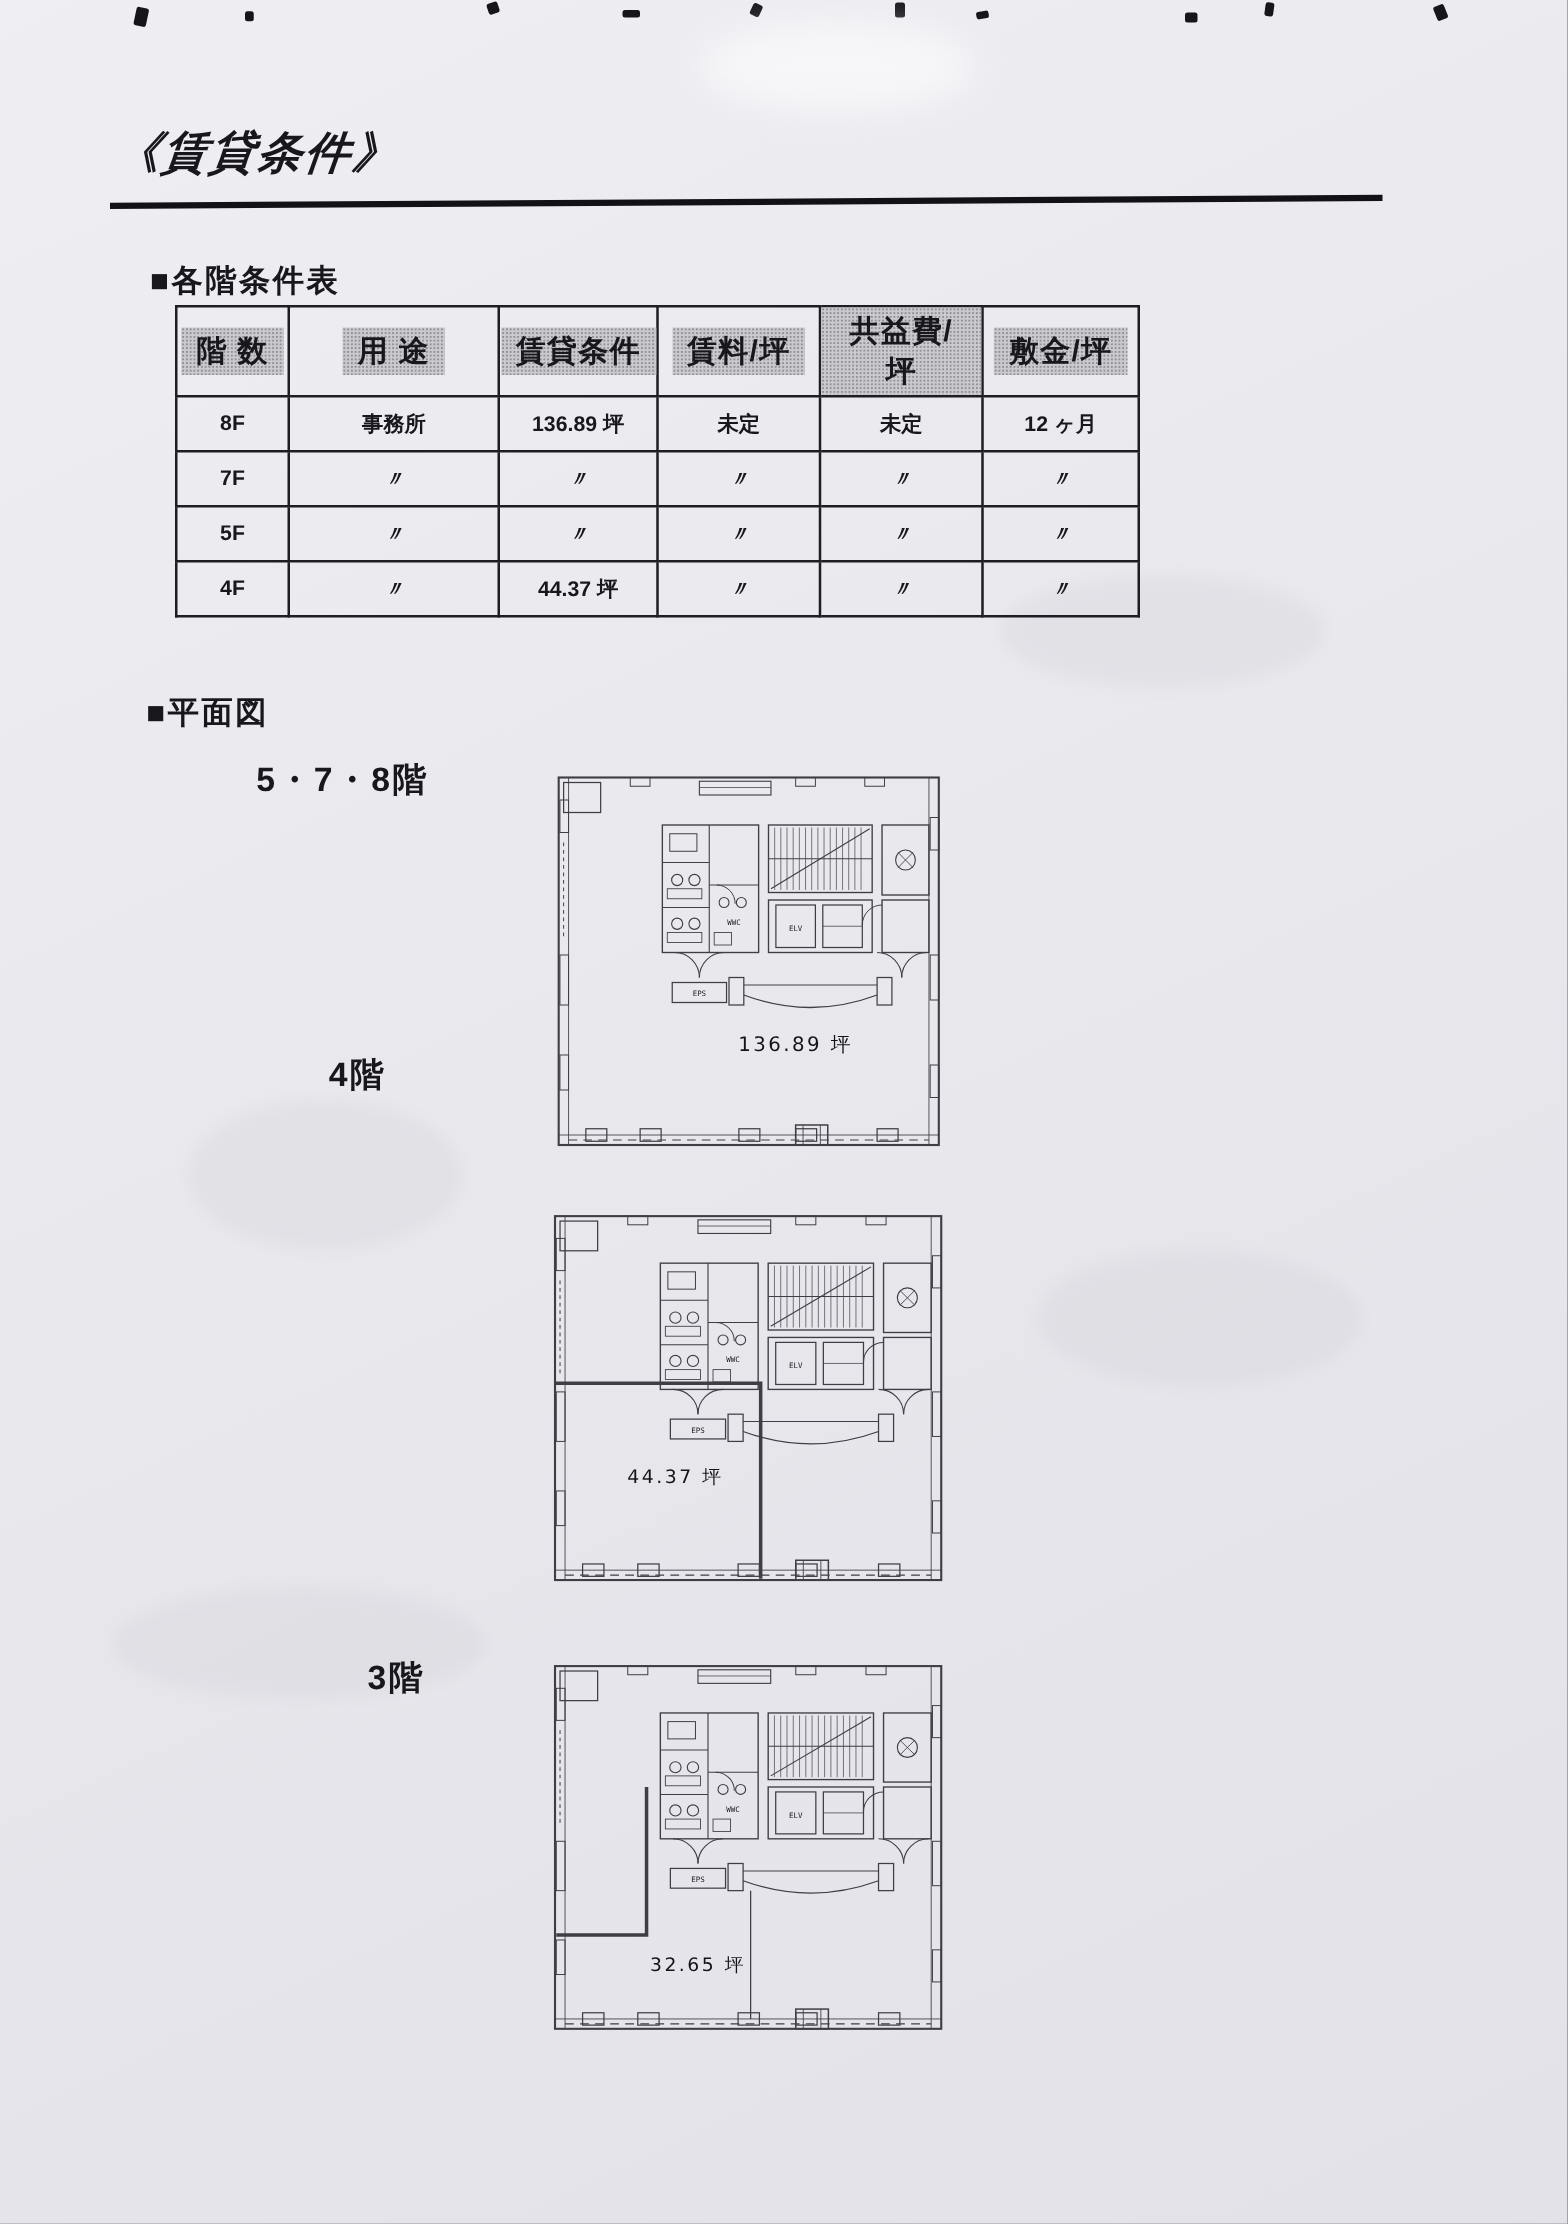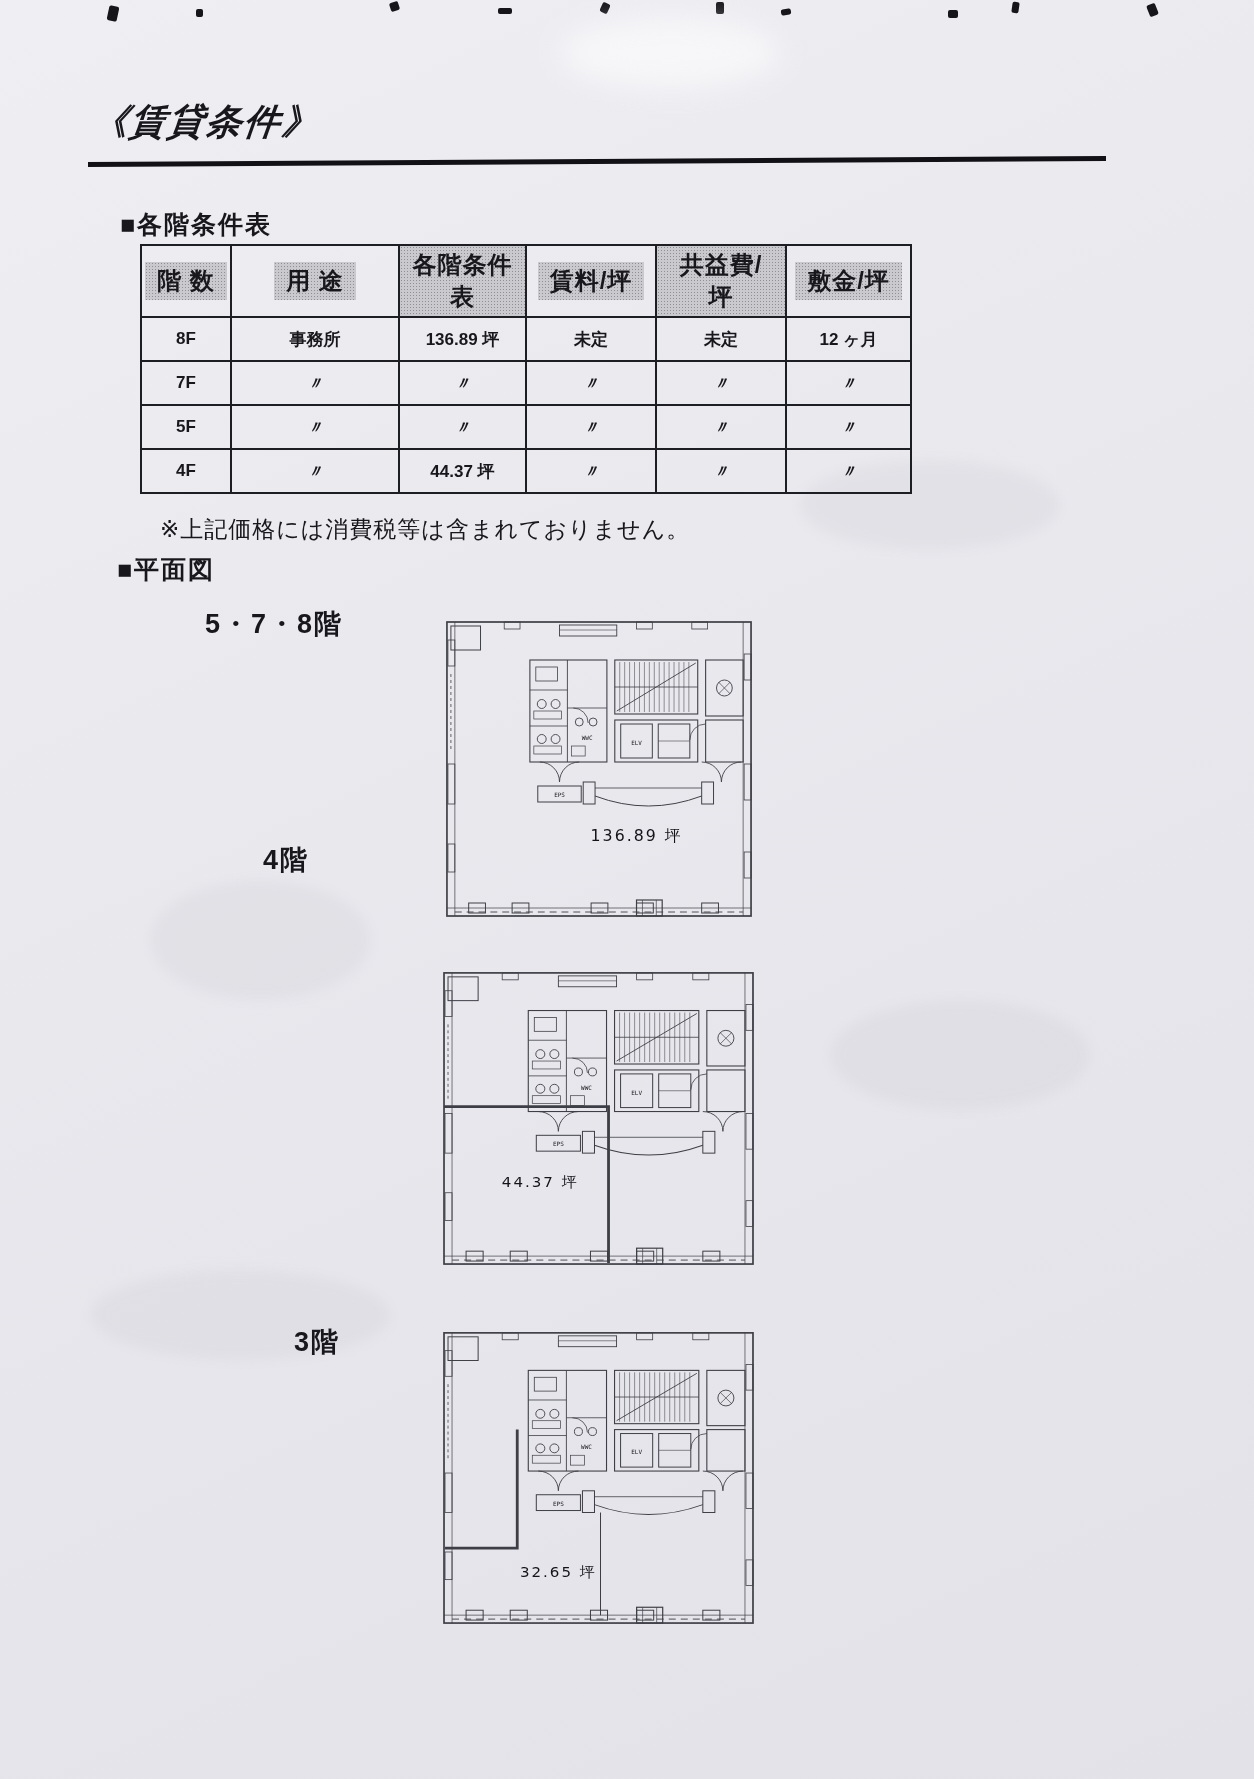--- a/index.html
+++ b/index.html
@@ -83,21 +83,21 @@
         <col style="width:168px">
         <col style="width:127px">
       <col style="width:130px">
         <col style="width:130px">
         <col style="width:125px">
     </colgroup>
     <tbody>
         <tr>
       <th><span class="hshade">階 数</span></th>
       <th><span class="hshade">用 途</span></th>
-      <th><span class="hshade">各階条件表</span></th>
+      <th><span class="hshade">賃貸条件</span></th>
       <th><span class="hshade">賃料/坪</span></th>
       <th><span class="hshade">共益費/坪</span></th>
       <th><span class="hshade">敷金/坪</span></th>
     </tr>
     <tr>
       <td>8F</td>
       <td>事務所</td>
       <td>136.89 坪</td>
       <td>未定</td>
       <td>未定</td>
@@ -123,21 +123,20 @@
       <td>4F</td>
       <td class="ditto">〃</td>
       <td>44.37 坪</td>
       <td class="ditto">〃</td>
       <td class="ditto">〃</td>
       <td class="ditto">〃</td>
     </tr>
   </tbody>
     </table>
 
-  <div class="note">※上記価格には消費税等は含まれておりません。</div>
 
   <div class="sec-head" id="head-plan">■平面図</div>
 
   <div class="plan-label" id="lbl-plan-0">5・7・8階</div>
   <figure class="plan" id="plan-0">
       <svg viewBox="0 0 316 308" preserveAspectRatio="none" xmlns="http://www.w3.org/2000/svg">
         <g stroke="#3e3e46" fill="none">
           <rect x="4" y="10" width="308" height="294" stroke-width="1.7"></rect>
           <line x1="12" y1="10" x2="12" y2="304" stroke-width="0.7"></line>
           <line x1="304" y1="10" x2="304" y2="304" stroke-width="0.7"></line>

